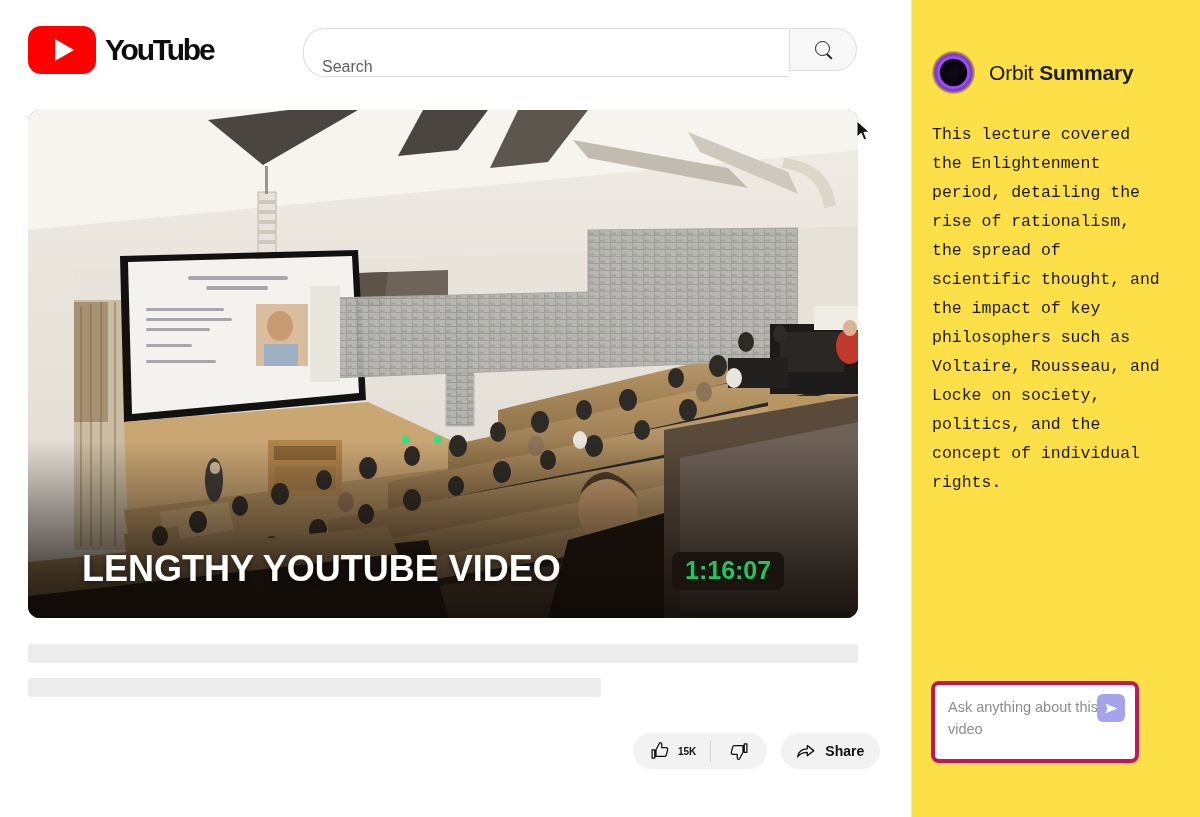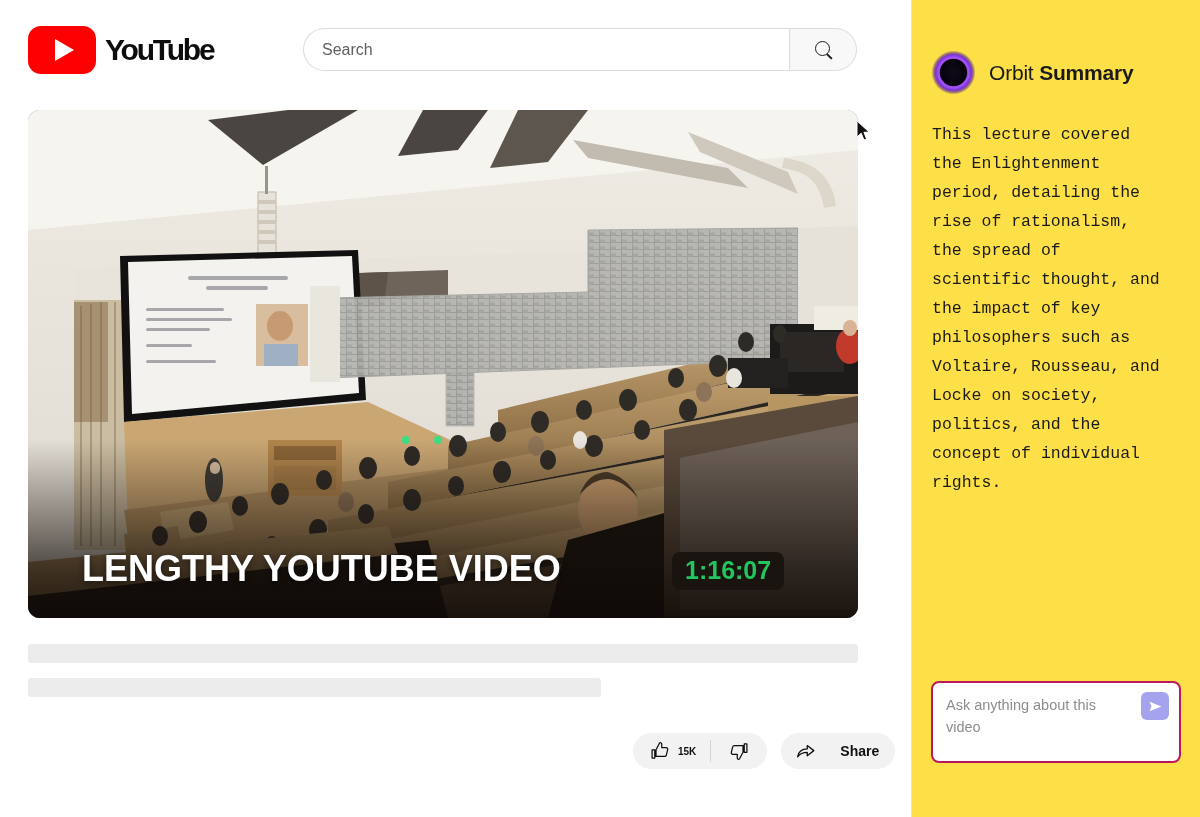--- a/index.html
+++ b/index.html
@@ -15,21 +15,21 @@
   .yt-col { position: absolute; left: 0; top: 0; width: 911px; height: 817px; background: #fff; }
 
   .yt-header { position: absolute; left: 0; top: 0; width: 911px; height: 100px; display: flex; align-items: center; }
 
   .yt-logo { display: flex; align-items: center; margin-left: 28px; gap: 9px; }
   .yt-logo-mark { width: 68px; height: 48px; background: #FF0000; border-radius: 13px; display: flex; align-items: center; justify-content: center; }
   .yt-play { width: 0; height: 0; border-left: 19px solid #fff; border-top: 11px solid transparent; border-bottom: 11px solid transparent; margin-left: 5px; }
   .yt-word { font-size: 30px; font-weight: bold; letter-spacing: -2.2px; color: #0d0d0d; font-family: "Liberation Sans", sans-serif; }
 
   .yt-search-wrap { position: absolute; left: 303px; top: 28px; width: 554px; height: 43px; display: flex; }
-  .yt-search-box { flex: 1; height: 43px; border: 1px solid #dcdcdc; border-right: none; border-radius: 22px 0 0 22px; background: #fff; display: flex; align-items: center; padding-left: 18px; }
+  .yt-search-box { flex: 1; height: 49px; border: 1px solid #dcdcdc; border-right: none; border-radius: 22px 0 0 22px; background: #fff; display: flex; align-items: flex-end; padding-left: 18px; }
   .yt-search-placeholder { font-size: 16px; color: #5f5f5f; font-family: "Liberation Sans", sans-serif; }
   .yt-search-btn { width: 68px; height: 43px; border: 1px solid #dcdcdc; border-radius: 0 22px 22px 0; background: #f8f8f8; display: flex; align-items: center; justify-content: center; cursor: pointer; }
 
   .mag { position: relative; width: 17px; height: 17px; }
   .mag::before { content: ""; position: absolute; left: 0; top: 0; width: 13px; height: 13px; border: 1.7px solid #1f1f1f; border-radius: 50%; }
   .mag::after { content: ""; position: absolute; left: 12px; top: 12px; width: 7px; height: 1.7px; background: #1f1f1f; transform: rotate(45deg); transform-origin: left center; }
 
   
   .video-card { position: absolute; left: 28px; top: 110px; width: 830px; height: 508px; border-radius: 12px; overflow: hidden; background: #2a2420; }
   .thumb-svg { position: absolute; left: 0; top: 0; width: 830px; height: 508px; display: block; }
@@ -45,35 +45,35 @@
   .skel-2 { left: 28px; top: 678px; width: 573px; height: 19px; }
 
   
   .action-row { position: absolute; left: 633px; top: 733px; display: flex; gap: 14px; align-items: center; }
   .pill { height: 36px; background: #f2f2f2; border-radius: 18px; display: flex; align-items: center; cursor: pointer; }
   .like-group { padding: 0; }
   .like-btn { display: flex; align-items: center; gap: 8px; padding: 0 14px 0 17px; height: 36px; cursor: pointer; }
   .like-count { font-size: 10px; font-weight: bold; color: #0f0f0f; font-family: "Liberation Sans", sans-serif; }
   .vdivider { width: 1px; height: 22px; background: #d5d5d5; }
   .dislike-btn { display: flex; align-items: center; padding: 0 18px; height: 36px; cursor: pointer; }
-  .share-btn { padding: 0 16px 0 14px; gap: 24px; }
+  .share-btn { padding: 0 16px 0 14px; gap: 9px; }
   .share-label { font-size: 14px; font-weight: bold; color: #0f0f0f; font-family: "Liberation Sans", sans-serif; }
 
   
   .divider-v { position: absolute; left: 911px; top: 0; width: 1px; height: 817px; background: #e3e3e3; }
   .orbit-col { position: absolute; left: 912px; top: 0; width: 288px; height: 817px; background: #fde047; }
 
   .orbit-head { position: absolute; left: 19px; top: 50px; display: flex; align-items: center; gap: 13px; }
   .orbit-logo { width: 45px; height: 45px; position: relative; }
   .orbit-title { font-size: 21px; color: #1a1a1a; font-family: "Liberation Sans", sans-serif; letter-spacing: -0.2px; }
   .orbit-title b { font-weight: bold; }
 
   .orbit-summary { position: absolute; left: 20px; top: 120px; width: 234px; font-size: 16.5px; line-height: 29px; color: #1a1a1a; font-family: Liberation Mono, monospace; }
 
-  .ask-box { position: absolute; left: 19px; top: 681px; width: 250px; height: 82px; border: 2px solid #be185d; border-radius: 8px; background: #fff; }
+  .ask-box { position: absolute; left: 19px; top: 681px; width: 208px; height: 82px; border: 4px solid #be185d; border-radius: 8px; background: #fff; }
   .ask-placeholder { position: absolute; left: 13px; top: 11px; width: 175px; font-size: 14.5px; line-height: 22px; color: #8d8d8d; font-family: "Liberation Sans", sans-serif; }
   .send-btn { position: absolute; right: 10px; top: 9px; width: 28px; height: 28px; background: #a5a2ee; border-radius: 6px; display: flex; align-items: center; justify-content: center; cursor: pointer; }
 </style>
 </head>
 <body>
 
 <div class="page">
 
   <div class="yt-col">
 

